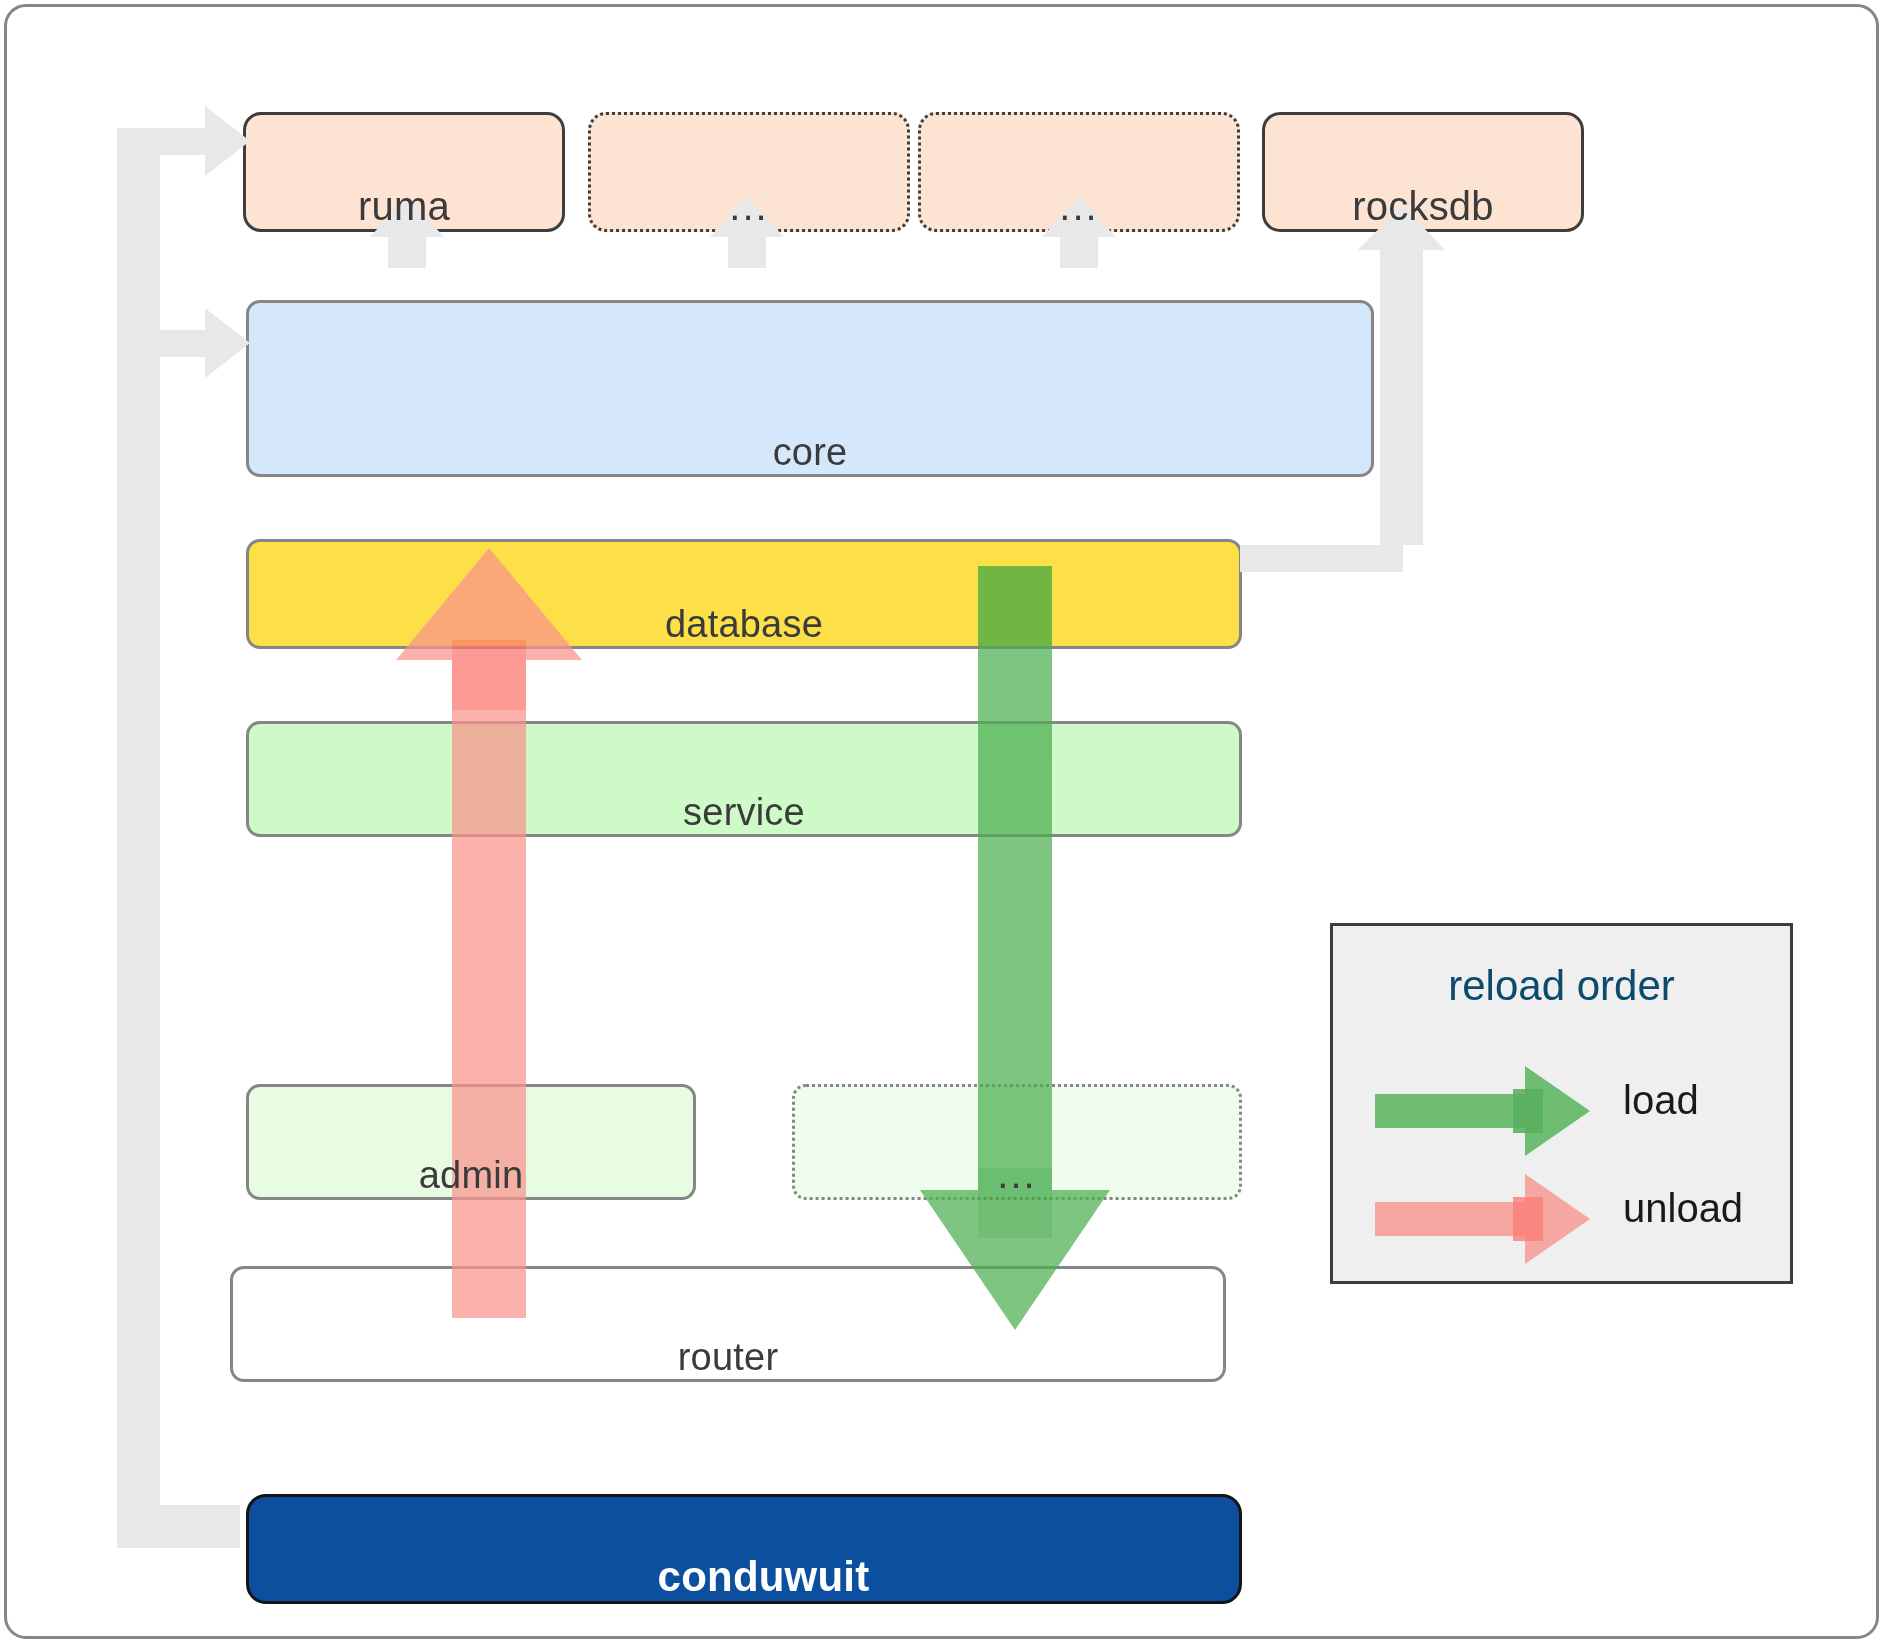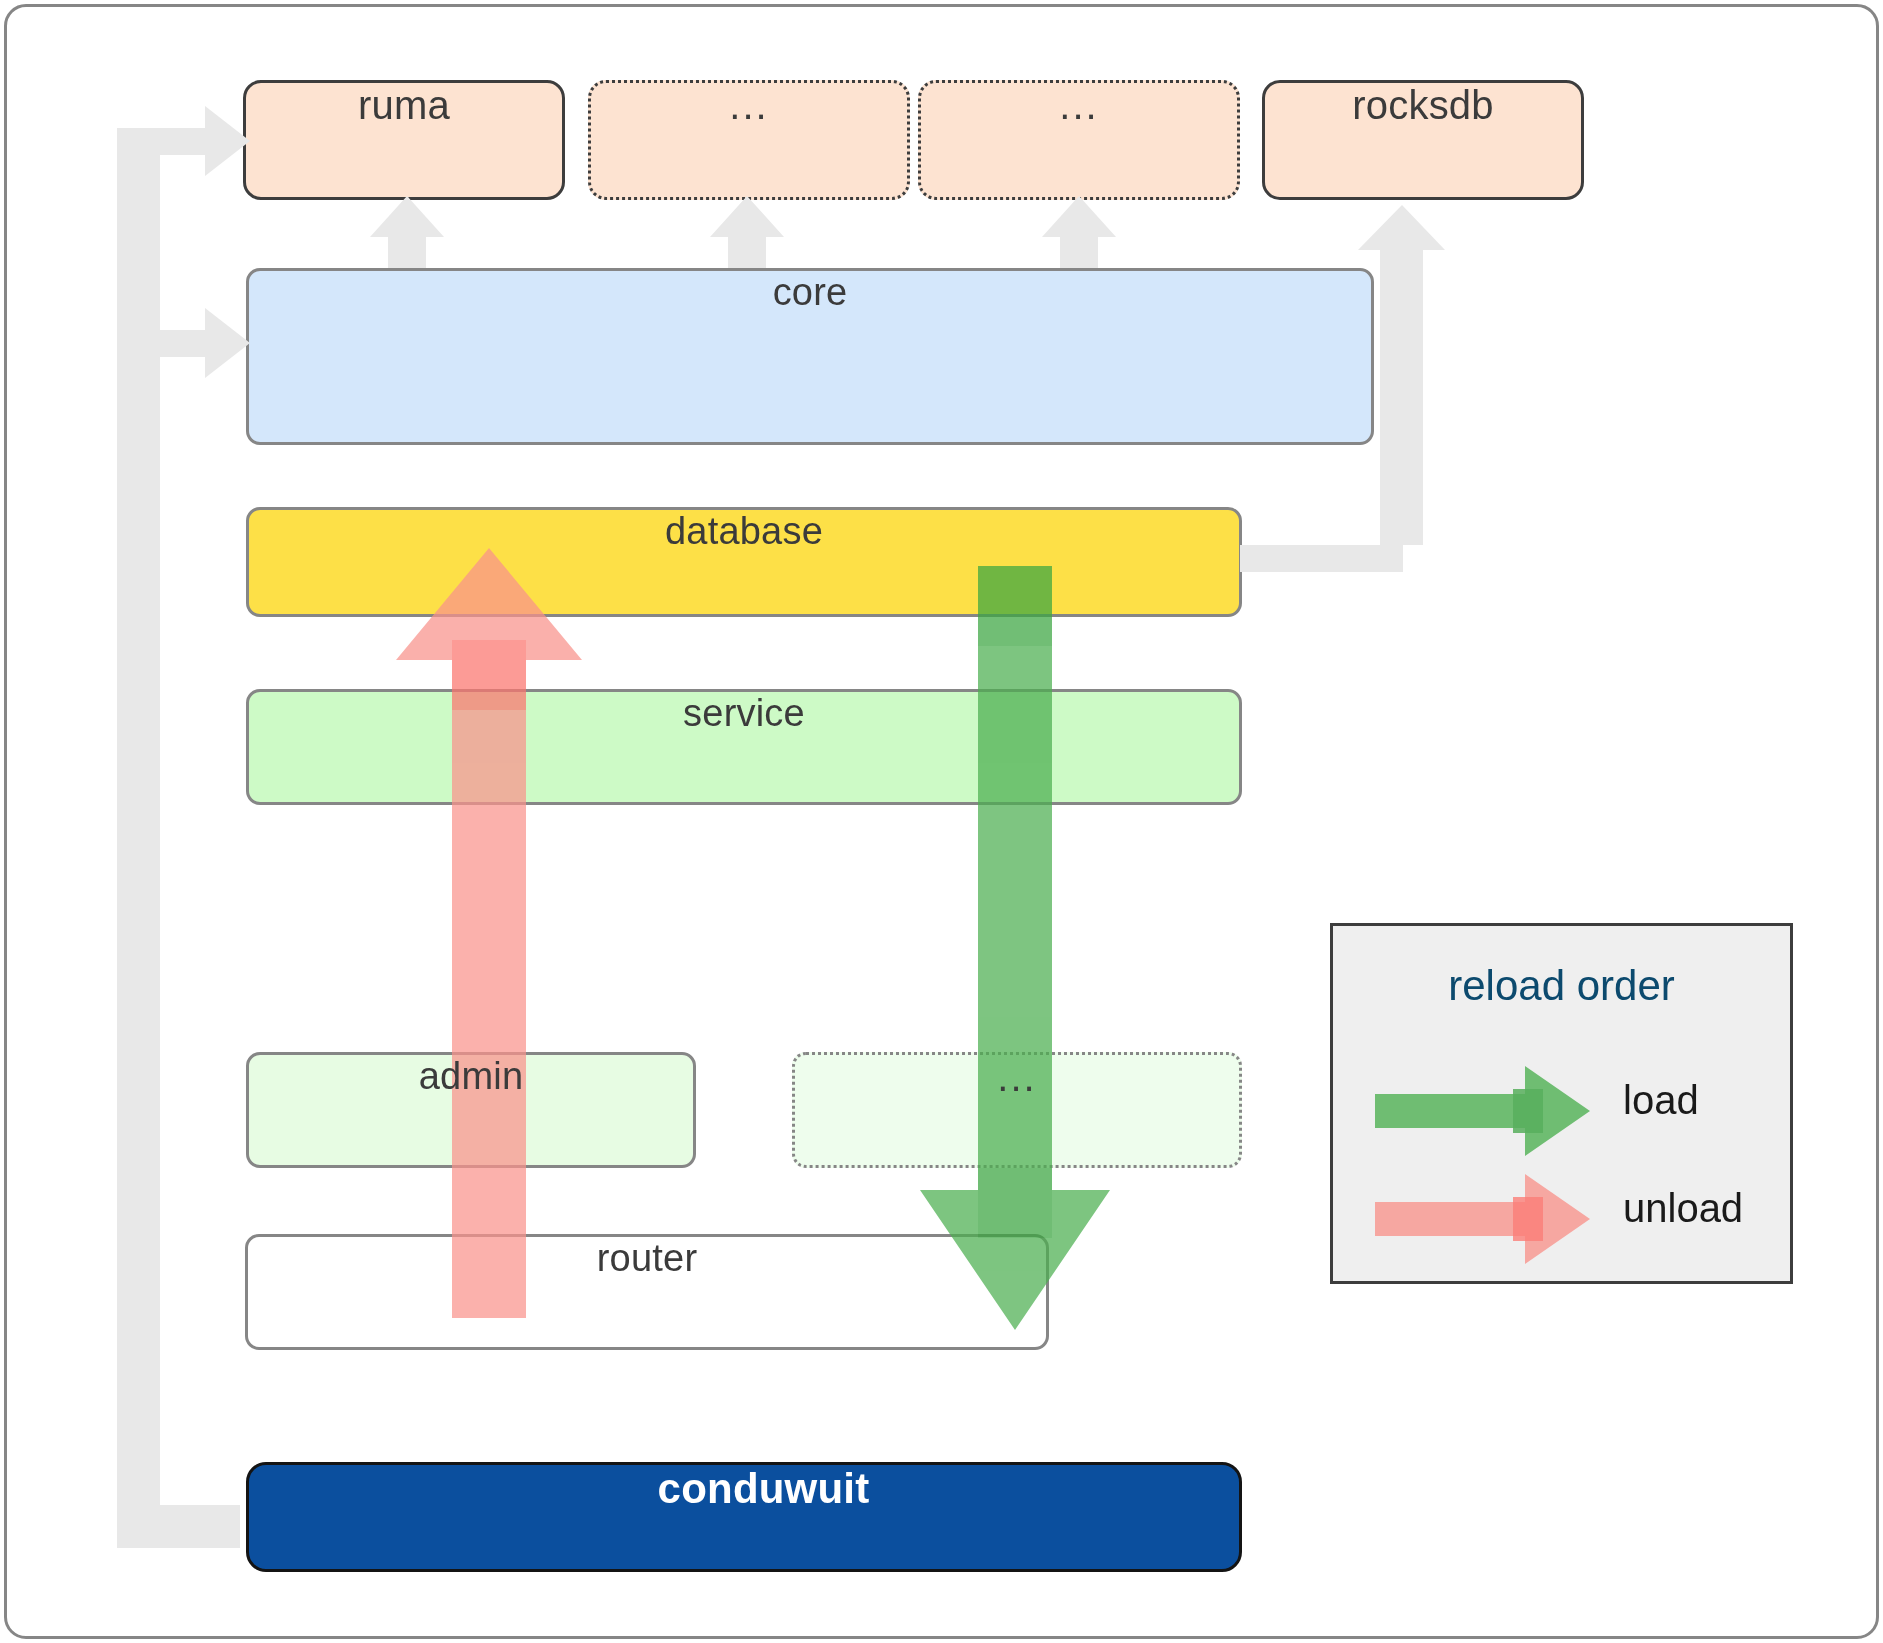--- a/index.html
+++ b/index.html
@@ -22,26 +22,27 @@
     border-radius:22px;
     box-sizing:border-box;
     background:#fff;
     pointer-events:none;
   }
 
   .node{
     position:absolute;
     box-sizing:border-box;
     display:flex;
-    align-items:flex-start;
+    align-items:flex-end;
     justify-content:center;
     border-radius:14px;
     color:#3b3b3b;
     font-size:38px;
     letter-spacing:.2px;
+    margin-top:32px;
   }
   .node span{ position:relative; z-index:4; }
 
   
   .dep{
     background:#fde3d1;
     border:3px solid #3d3d3d;
     border-radius:18px;
     font-size:40px;
   }
@@ -166,21 +167,21 @@
 
 
   <div class="node admin" style="left:246px;top:1052px;width:450px;height:116px;">
     <span>admin</span>
   </div>
 
   <div class="node dots-layer" style="left:792px;top:1052px;width:450px;height:116px;">
     <span class="ellipsis">...</span>
   </div>
 
-  <div class="node router" style="left:245px;top:1234px;width:804px;height:116px;">
+  <div class="node router" style="left:230px;top:1234px;width:996px;height:116px;">
     <span>router</span>
   </div>
 
   <div class="node conduwuit" style="left:246px;top:1462px;width:996px;height:110px;padding-left:39px;">
     <span>conduwuit</span>
   </div>
 
   <svg id="bigarrows" viewBox="0 0 1883 1643">
 
     <g opacity="0.72">

